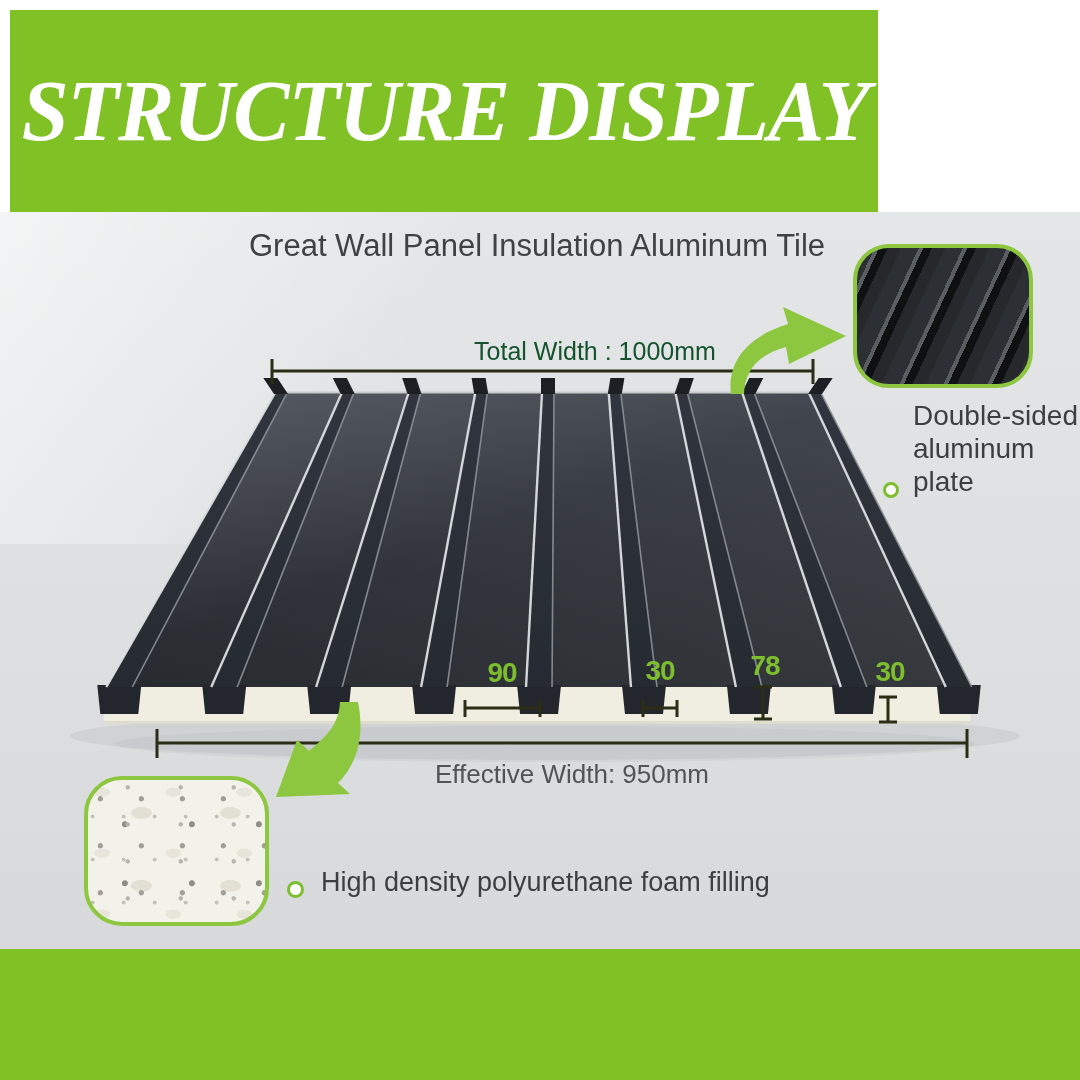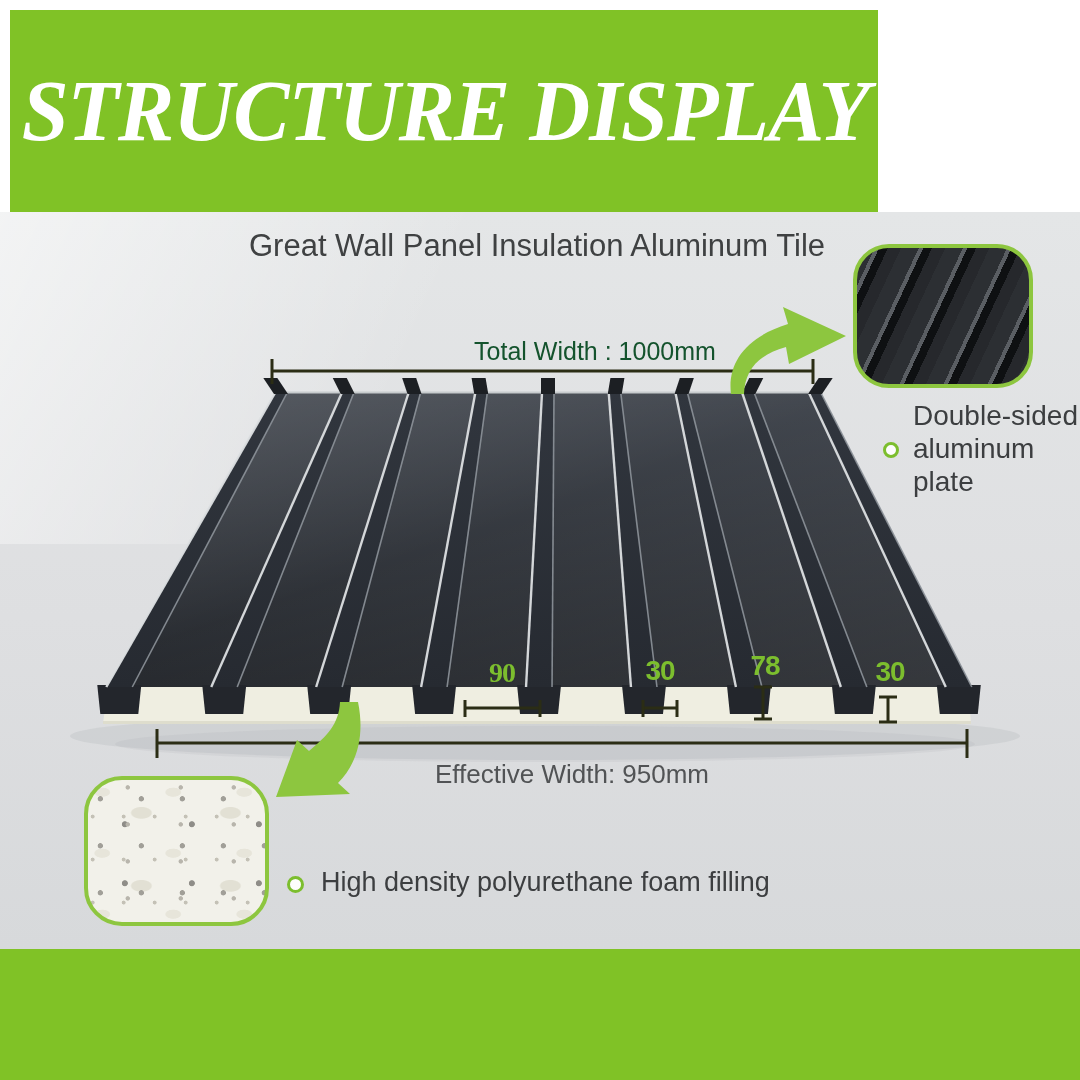--- a/index.html
+++ b/index.html
@@ -31,26 +31,26 @@
   
   .abs{position:absolute;white-space:nowrap;}
   .panel-title{left:530px;top:228px;transform:translateX(-50%);
     font-size:31px;color:#3f4142;margin-left:7px;}
   .total-width-label{left:563px;top:337px;transform:translateX(-50%);
     font-size:25px;color:#14532d;margin-left:32px;}
   .effective-width-label{left:572px;top:759px;transform:translateX(-50%);
     font-size:26px;color:#515355;}
   .dim-label{transform:translateX(-50%);font-size:28px;font-weight:700;
     letter-spacing:-1px;color:#7cbe2e;}
-  .dim-90 {left:502px;top:657px;font-family:Liberation Serif, serif;}
+  .dim-90 {left:502px;top:657px;}
   .dim-30a{left:660px;top:655px;}
   .dim-45 {left:765px;top:650px;}
   .dim-30b{left:890px;top:656px;}
   
-  .callout{position:absolute;display:flex;align-items:center;}
+  .callout{position:absolute;display:flex;align-items:flex-end;}
   .ring{width:10px;height:10px;border:3.5px solid #7cbe2e;border-radius:50%;
     background:#fdfdfd;flex:0 0 auto;}
   .callout-alu{left:883px;top:399px;}
   .callout-alu .ring{margin-top:3px;}
   .callout-alu .txt{margin-left:14px;font-size:28px;color:#3c3e40;line-height:33px;}
   .callout-foam{left:287px;top:867px;}
   .callout-foam .ring{width:11px;height:11px;margin-top:3px;}
   .callout-foam .txt{margin-left:17px;font-size:27px;color:#3c3e40;}
   
   .card{position:absolute;border:4px solid #8dc63f;box-sizing:border-box;}

